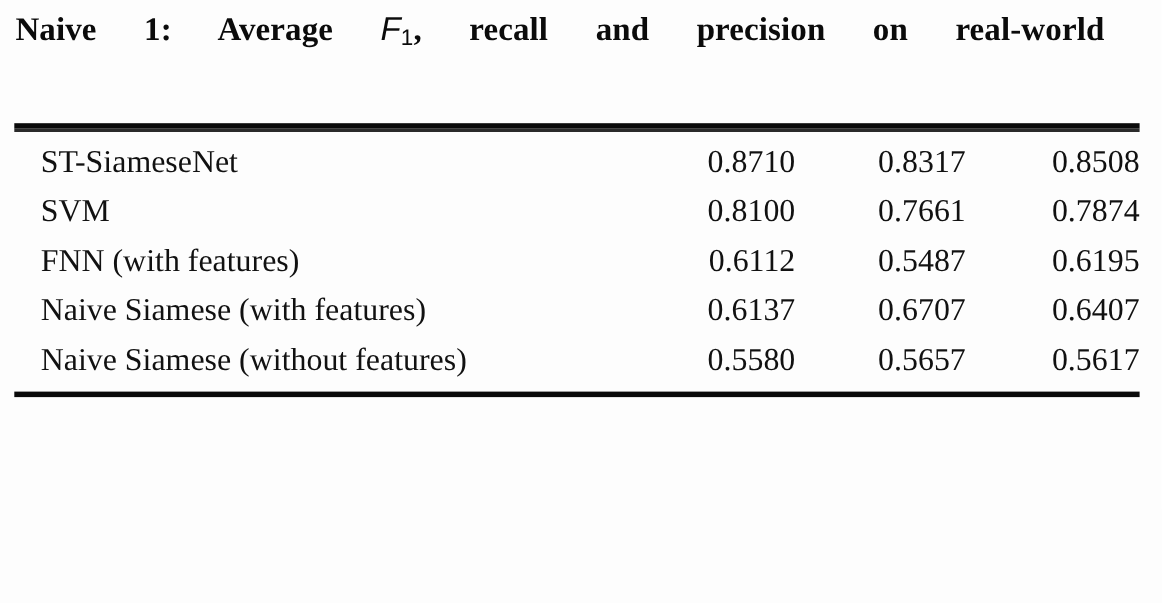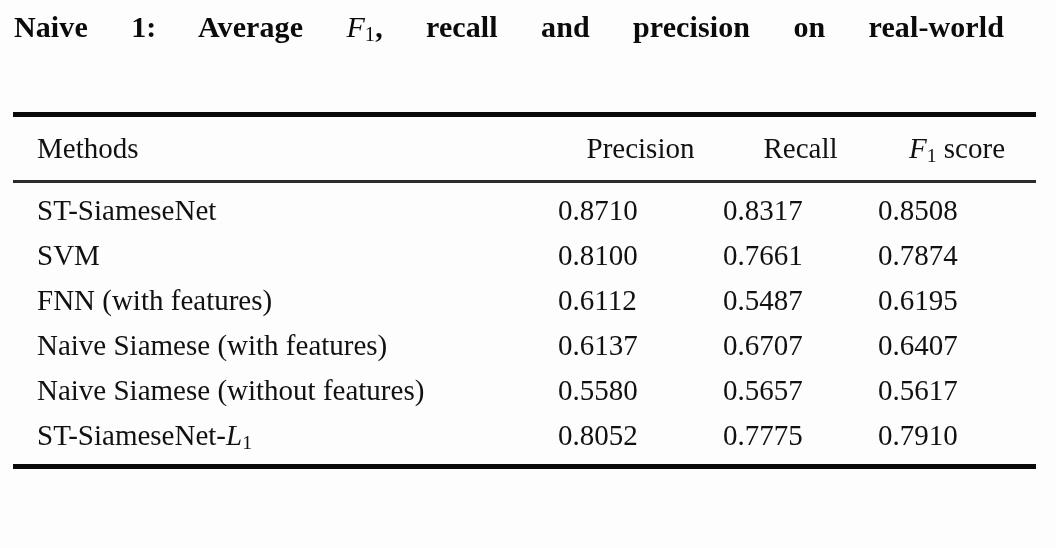--- a/index.html
+++ b/index.html
@@ -41,21 +41,21 @@
     display: block;
     text-align: justify;
     text-align-last: justify;
     white-space: normal;
   }
   .caption .line2 {
     display: block;
     text-align: left;
   }
   .mathvar {
-    font-family: Liberation Serif, serif;
+    font-family: Liberation Sans, sans-serif;
     font-style: italic;
     font-weight: normal;
     margin-top: 24px;
   }
   .mathvar sub {
     font-style: normal;
     font-weight: normal;
     font-size: 0.68em;
     line-height: 0;
     vertical-align: -0.22em;
@@ -111,21 +111,21 @@
   }
   tbody tr:first-child td { padding-top: 5px; }
   tbody tr:last-child  td { padding-bottom: 6px; }
 
   .cell-method {
     text-align: left;
     padding-left: 24px !important;
     white-space: nowrap;
   }
   .cell-num {
-    text-align: left;
+    text-align: right;
     white-space: nowrap;
   }
   .th-method {
     text-align: left;
     padding-left: 24px !important;
   }
   .th-num { text-align: center; }
 
   .bold-row td { font-weight: bold; }
   .bold-row .cell-method { font-weight: normal; }
@@ -136,36 +136,20 @@
 <div class="page">
 
   <div class="caption">
     <span class="line1"><span>Naive 1: Average </span><span class="mathvar"><span>F</span><sub>1</sub></span><span>, recall and precision on real-world</span></span>
   </div>
 
   <div class="table-wrap">
 
     <div class="rule-top"></div>
 
-    <table class="data">
-      <colgroup>
-        <col class="c-method">
-        <col class="c-prec">
-        <col class="c-rec">
-        <col class="c-f1">
-      </colgroup>
-      <thead>
-        <tr>
-          <th class="th-method">Methods</th>
-          <th class="th-num">Precision</th>
-          <th class="th-num">Recall</th>
-          <th class="th-num"><span class="mathvar"><span>F</span><sub>1</sub></span><span> score</span></th>
-        </tr>
-      </thead>
-    </table>
 
     <div class="rule-mid"></div>
 
     <table class="data">
       <colgroup>
         <col class="c-method">
         <col class="c-prec">
         <col class="c-rec">
         <col class="c-f1">
       </colgroup>
@@ -200,26 +184,20 @@
           <td class="cell-num">0.6407</td>
         </tr>
 
         <tr>
           <td class="cell-method">Naive Siamese (without features)</td>
           <td class="cell-num">0.5580</td>
           <td class="cell-num">0.5657</td>
           <td class="cell-num">0.5617</td>
         </tr>
 
-        <tr>
-          <td class="cell-method"><span>ST-SiameseNet-</span><span class="mathvar"><span>L</span><sub>1</sub></span></td>
-          <td class="cell-num">0.8052</td>
-          <td class="cell-num">0.7775</td>
-          <td class="cell-num">0.7910</td>
-        </tr>
 
       </tbody>
     </table>
 
     <div class="rule-bottom"></div>
 
   </div>
 </div>
 
 </body></html>

